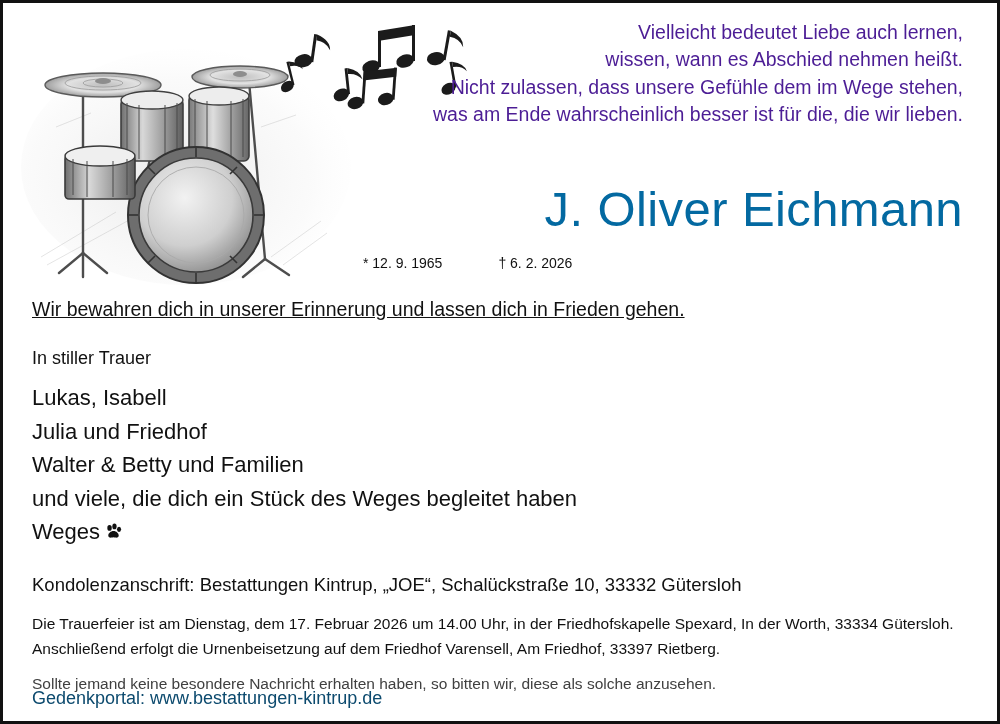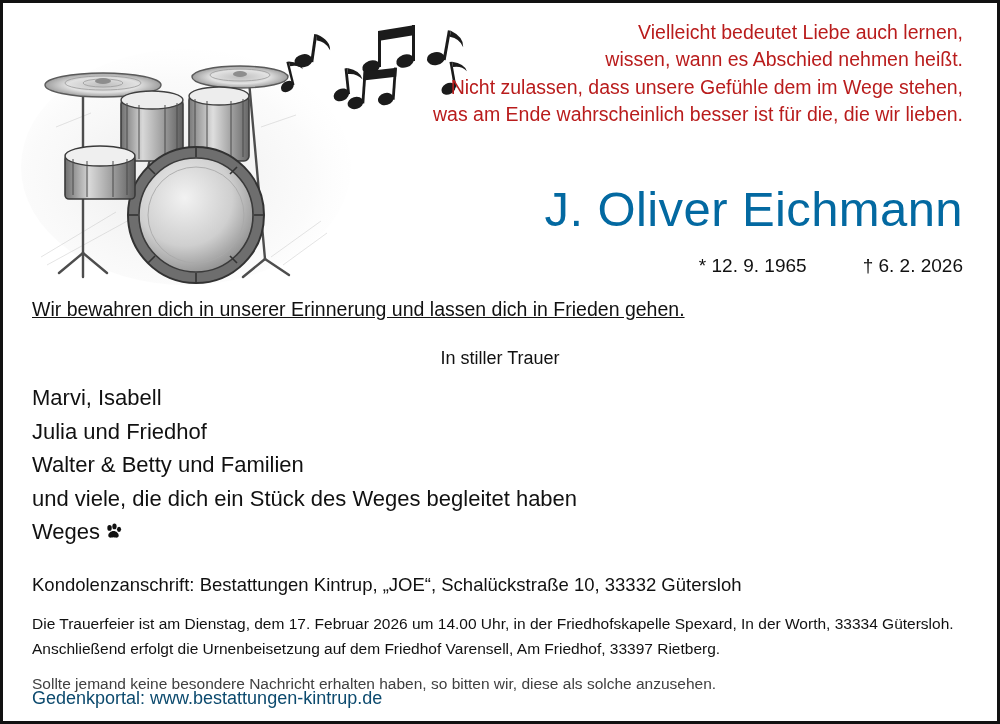--- a/index.html
+++ b/index.html
@@ -41,43 +41,42 @@
   .art svg { display:block; }
 
   .verse {
     position: absolute;
     right: 34px;
     top: 16px;
     width: 596px;
     text-align: right;
     font-size: 19.5px;
     line-height: 1.41;
-    color: #b91c1c;
+    color: #4c1d95;
   }
   .verse div { white-space: nowrap; }
 
   .name {
     position: absolute;
     right: 34px;
     top: 180px;
     width: 600px;
     text-align: right;
     font-size: 49px;
     font-weight: 400;
     letter-spacing: 0.4px;
     color: #0369a1;
     line-height: 1.1;
   }
   .dates {
     position: absolute;
     right: 34px;
     top: 252px;
     width: 600px;
-    text-align: right;
-    font-size: 19px;
+    font-size: 14px;
     color: #111;
   }
   .dates .birth { margin-right: 56px; }
 
   
   .body-block {
     position: absolute;
     left: 29px;
     right: 29px;
     top: 292px;
@@ -87,21 +86,20 @@
     line-height: 1.5;
     color: #111;
     margin-bottom: 4px;
     text-decoration: underline;
   }
   .mourn-label {
     font-size: 18px;
     color: #111;
     margin-top: 24px;
     margin-bottom: 12px;
-    text-align: center;
   }
   .family {
     font-size: 22px;
     line-height: 1.52;
     color: #111;
   }
   .family .paw {
     display: inline-block;
     width: 19px;
     height: 19px;
@@ -313,21 +311,21 @@
         <span class="birth">* 12. 9. 1965</span><span class="death">† 6. 2. 2026</span>
       </div>
     </div>
 
     <div class="body-block">
       <div class="line-main">Wir bewahren dich in unserer Erinnerung und lassen dich in Frieden gehen.</div>
 
       <div class="mourn-label">In stiller Trauer</div>
 
       <div class="family">
-        <div>Marvi, Isabell</div>
+        <div>Lukas, Isabell</div>
         <div>Julia und Friedhof</div>
         <div>Walter &amp; Betty und Familien</div>
         <div>und viele, die dich ein Stück des Weges begleitet haben</div>
         <div>
           <span>Weges</span><span class="paw"><svg width="19" height="19" viewBox="0 0 24 24">
                 <ellipse cx="7" cy="7.5" rx="2.8" ry="3.6" fill="#111"></ellipse>
                 <ellipse cx="13.2" cy="5.6" rx="2.7" ry="3.6" fill="#111"></ellipse>
                 <ellipse cx="19" cy="9.2" rx="2.6" ry="3.3" fill="#111"></ellipse>
                 <path d="M12 11.5c3.6 0 6.6 3 6.6 5.6 0 2.1-1.8 3.1-3.9 2.6-1-.2-1.8-.5-2.7-.5-.9 0-1.7.3-2.7.5-2.1.5-3.9-.5-3.9-2.6 0-2.6 3-5.6 6.6-5.6z" fill="#111"></path>
               </svg></span>

